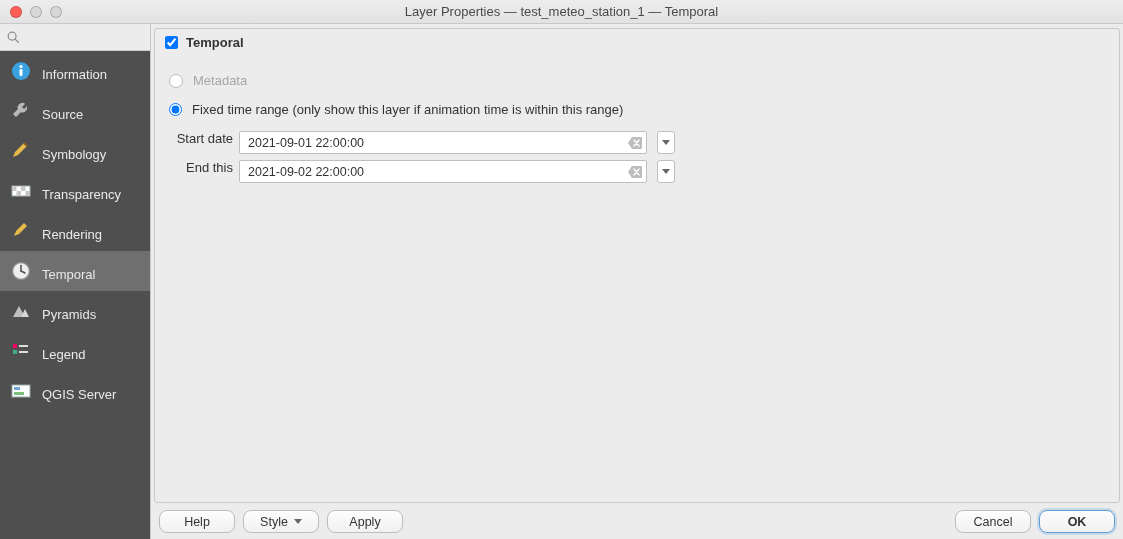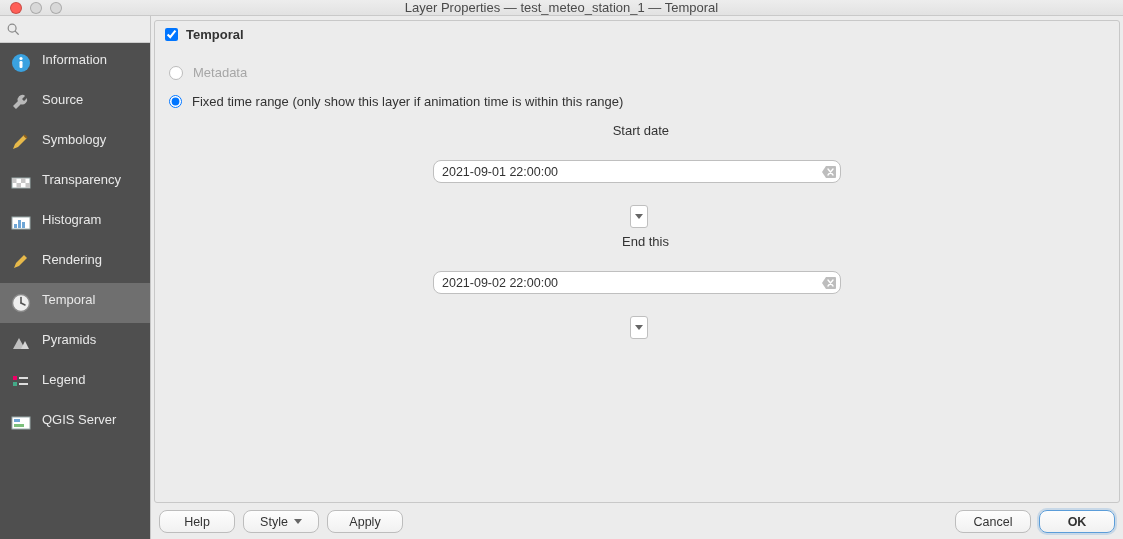--- a/index.html
+++ b/index.html
@@ -8,21 +8,21 @@
     font-size: 12px;
     background: #ececec;
     width: 1123px;
     height: 539px;
     overflow: hidden;
     display: flex;
     flex-direction: column;
     color: #333;
   }
   .titlebar {
-    height: 16px;
+    height: 24px;
     background: linear-gradient(#ededed, #e2e2e2);
     border-bottom: 1px solid #c9c9c9;
     display: flex;
     align-items: center;
     padding: 0 10px;
     position: relative;
     text-decoration: underline;
   }
   .traffic-lights { display: flex; gap: 8px; }
   .tl { width: 12px; height: 12px; border-radius: 50%; border: 0.5px solid rgba(0,0,0,0.2);}
@@ -43,21 +43,21 @@
     background:#ececec; padding:4px 6px; border-bottom:1px solid #ccc;
     display:flex; align-items:center;
   }
   .search-row svg { flex-shrink:0; }
   .search-input {
     flex:1; border:none; background:transparent; font-size:12px;
     outline:none; padding:2px;
   }
   .side-list { flex:1; overflow:auto; }
   .side-item {
-    display:flex; align-items:flex-start; gap:10px;
+    display:flex; align-items:flex-end; gap:10px;
     padding: 9px 10px; font-size:13px; cursor:pointer;
   }
   .side-item.active { background:#6f6f6f; }
   .side-icon { width:22px; height:22px; display:flex; align-items:center; justify-content:center; flex-shrink:0;}
   .main {
     flex:1; display:flex; flex-direction:column; min-width:0;
     border-left:1px solid #c6c6c6;
   }
   .panel {
     flex:1; margin:4px 3px 0 3px;
@@ -78,28 +78,28 @@
   .radio-row {
     display:flex; align-items:center; gap:10px;
     margin: 6px 0 14px 0; font-size:13px;
   }
   .radio-row.disabled { color:#a6a6a6; }
   .radio-disabled-circle {
     width:14px; height:14px; border:1.5px solid #bcbcbc; border-radius:50%;
     background:#fff;
   }
   .field-row {
-    display:flex; align-items:center; gap:22px;
-    margin: 6px 0; font-size:13px;flex-direction:column;
+    display:flex; align-items:flex-start; gap:6px;
+    margin: 6px 0; font-size:13px;
   }
   .field-label { width:64px; text-align:right; }
   .datetime-box {
     display:flex; align-items:center;
     width: 408px;
-    background:#fff; border:1px solid #bfbfbf; border-radius:8px;
+    background:#fff; border:1px solid #bfbfbf; border-radius:2px;
     height:23px;
   }
   .datetime-box input {
     flex:1; border:none; outline:none; font-size:12.5px;
     padding:3px 8px; background:transparent; color:#333;
   }
   .clear-btn {
     width:22px; display:flex; align-items:center; justify-content:center;
     cursor:pointer; color:#9a9a9a;
   }
@@ -180,31 +180,20 @@
           <span class="side-icon">
             <svg width="22" height="22" viewBox="0 0 22 22">
               <rect x="2" y="6" width="18" height="10" fill="#fff" stroke="#9aa" stroke-width="1"></rect>
               <rect x="2" y="6" width="4.5" height="5" fill="#c7c7c7"></rect>
               <rect x="11" y="6" width="4.5" height="5" fill="#c7c7c7"></rect>
               <rect x="6.5" y="11" width="4.5" height="5" fill="#c7c7c7"></rect>
               <rect x="15.5" y="11" width="4.5" height="5" fill="#c7c7c7"></rect>
             </svg>
           </span>
           <span>Transparency</span>
-        </div>
-        <div class="side-item">
-          <span class="side-icon">
-            <svg width="22" height="22" viewBox="0 0 22 22">
-              <rect x="2" y="5" width="18" height="12" fill="#fff" stroke="#9aa"></rect>
-              <rect x="4" y="12" width="3" height="4" fill="#6fa7d6"></rect>
-              <rect x="8" y="8" width="3" height="8" fill="#6fa7d6"></rect>
-              <rect x="12" y="10" width="3" height="6" fill="#6fa7d6"></rect>
-            </svg>
-          </span>
-          <span>Histogram</span>
         </div>
         <div class="side-item">
           <span class="side-icon">
             <svg width="22" height="22" viewBox="0 0 22 22">
               <path d="M4 16l5-2 8-8-3-3-8 8-2 5z" fill="#e7b94a"></path>
             </svg>
           </span>
           <span>Rendering</span>
         </div>
         <div class="side-item active">

